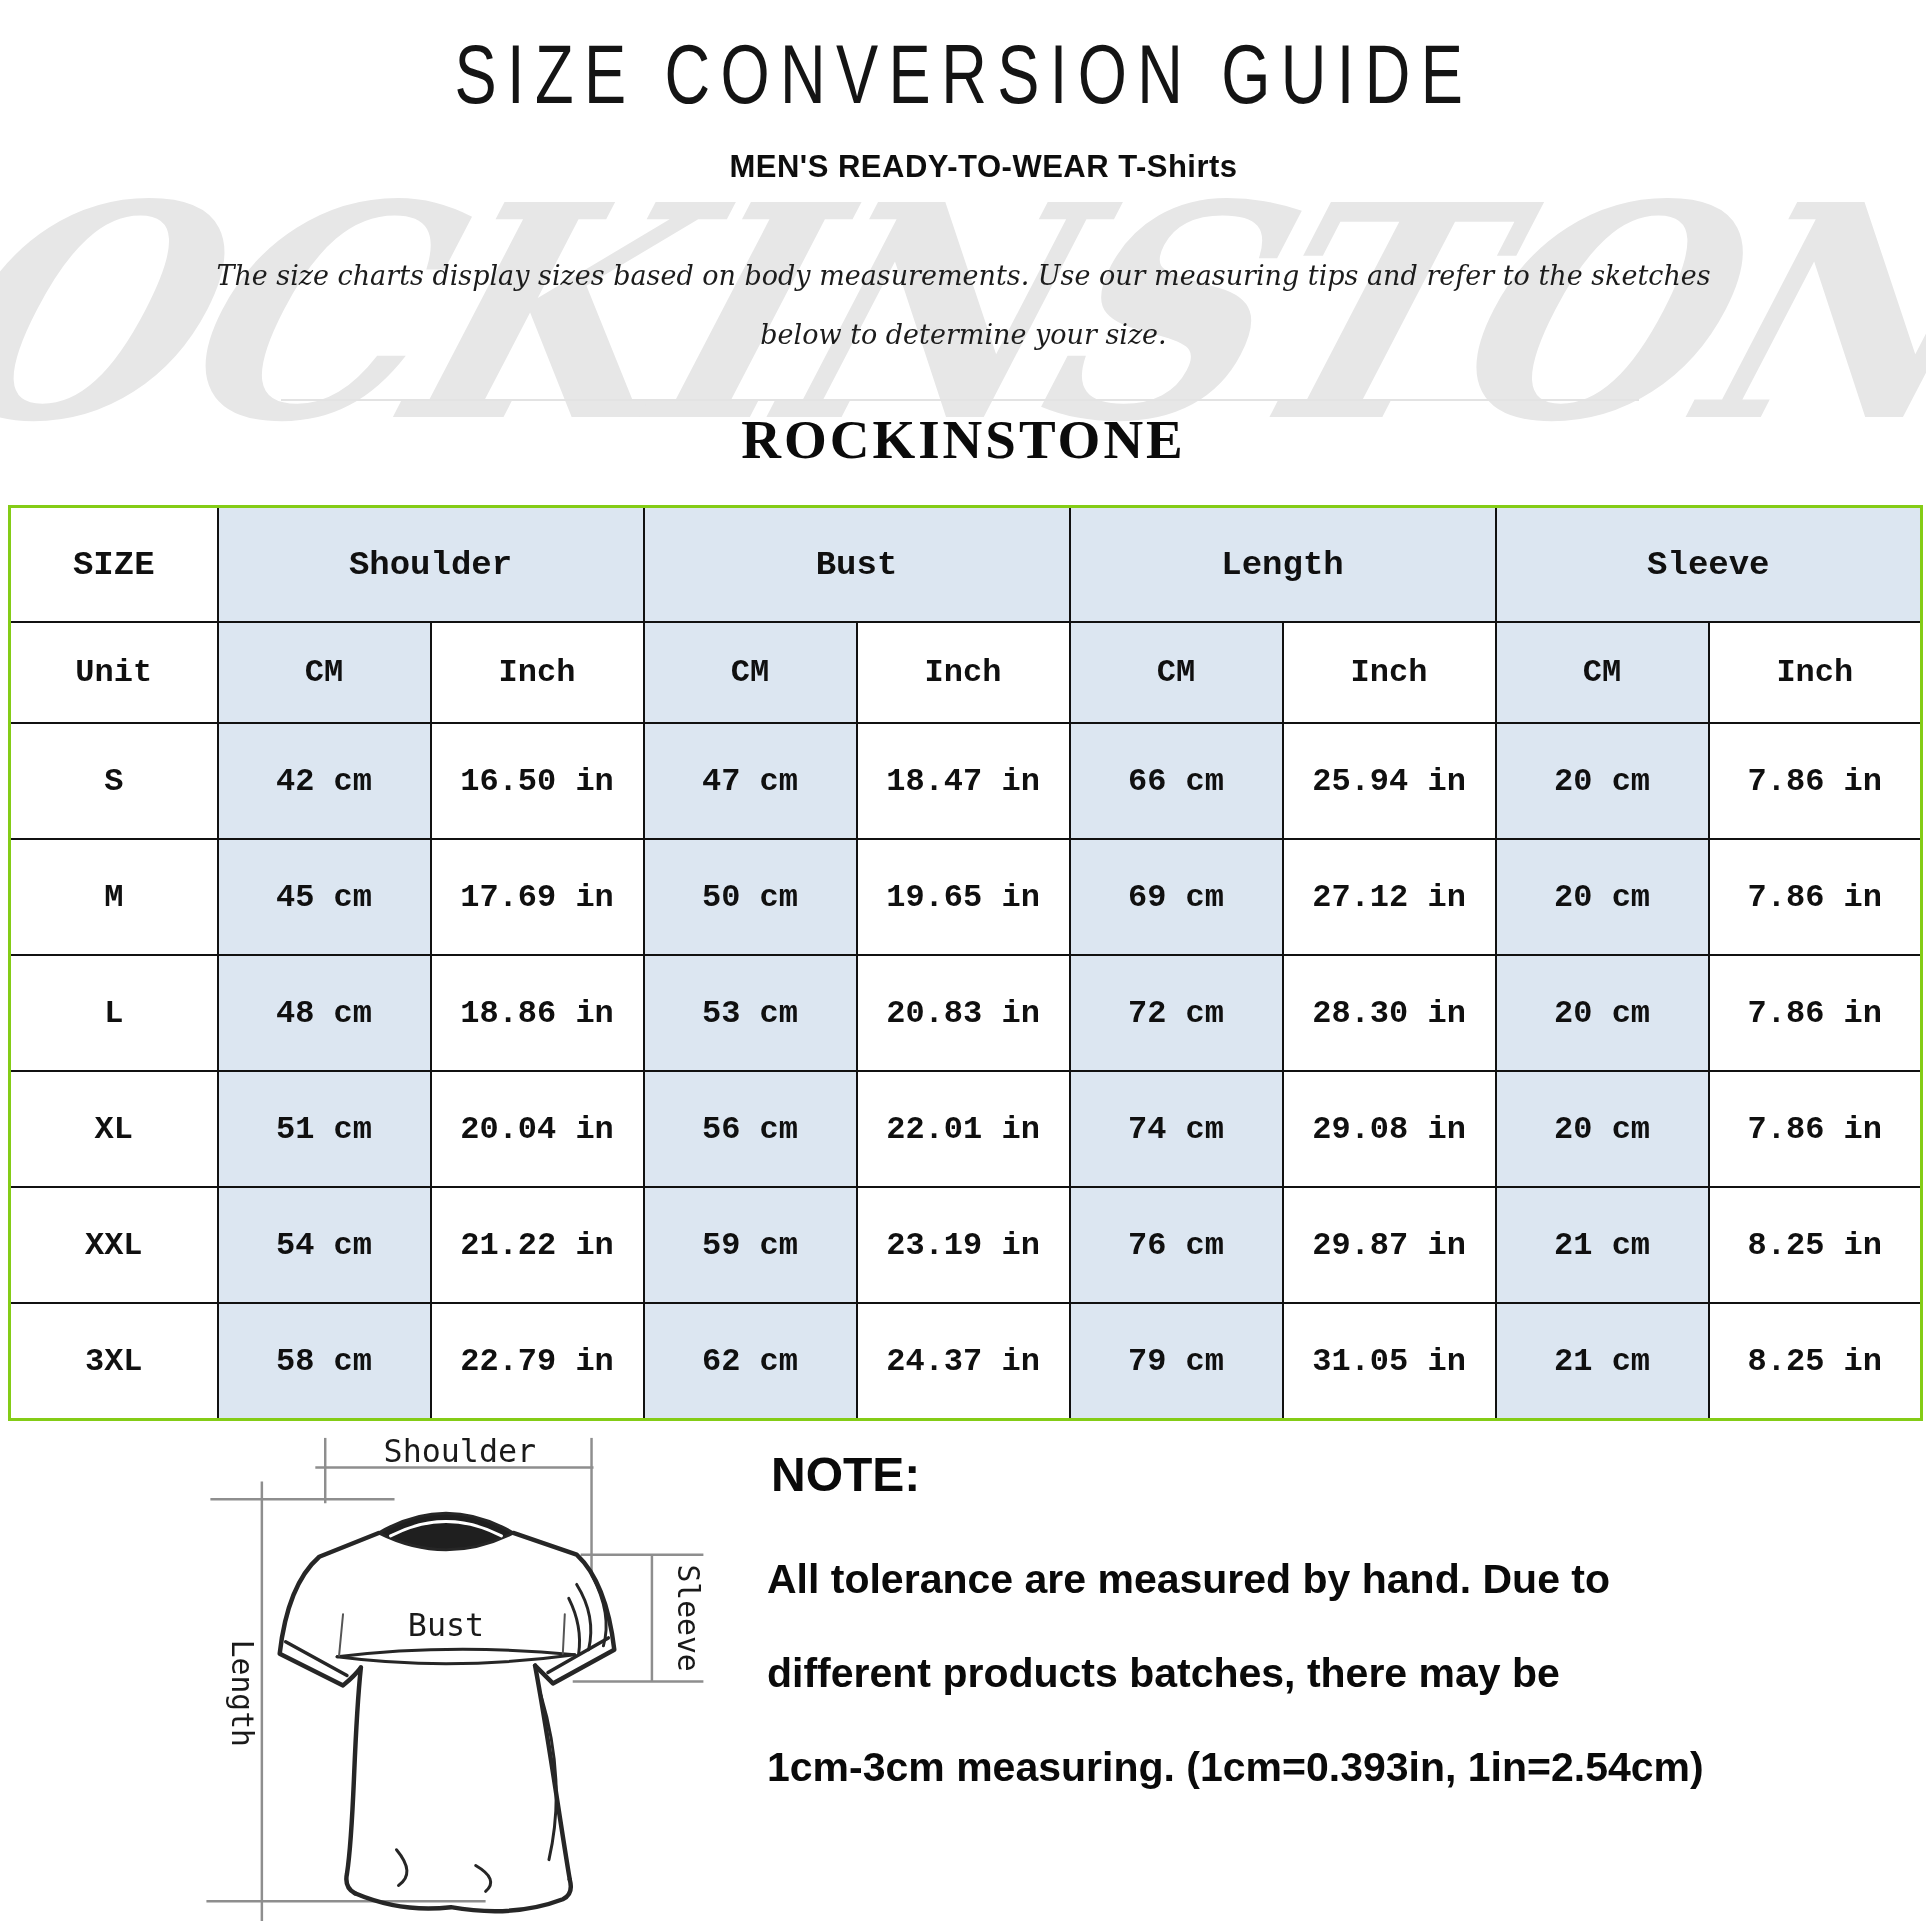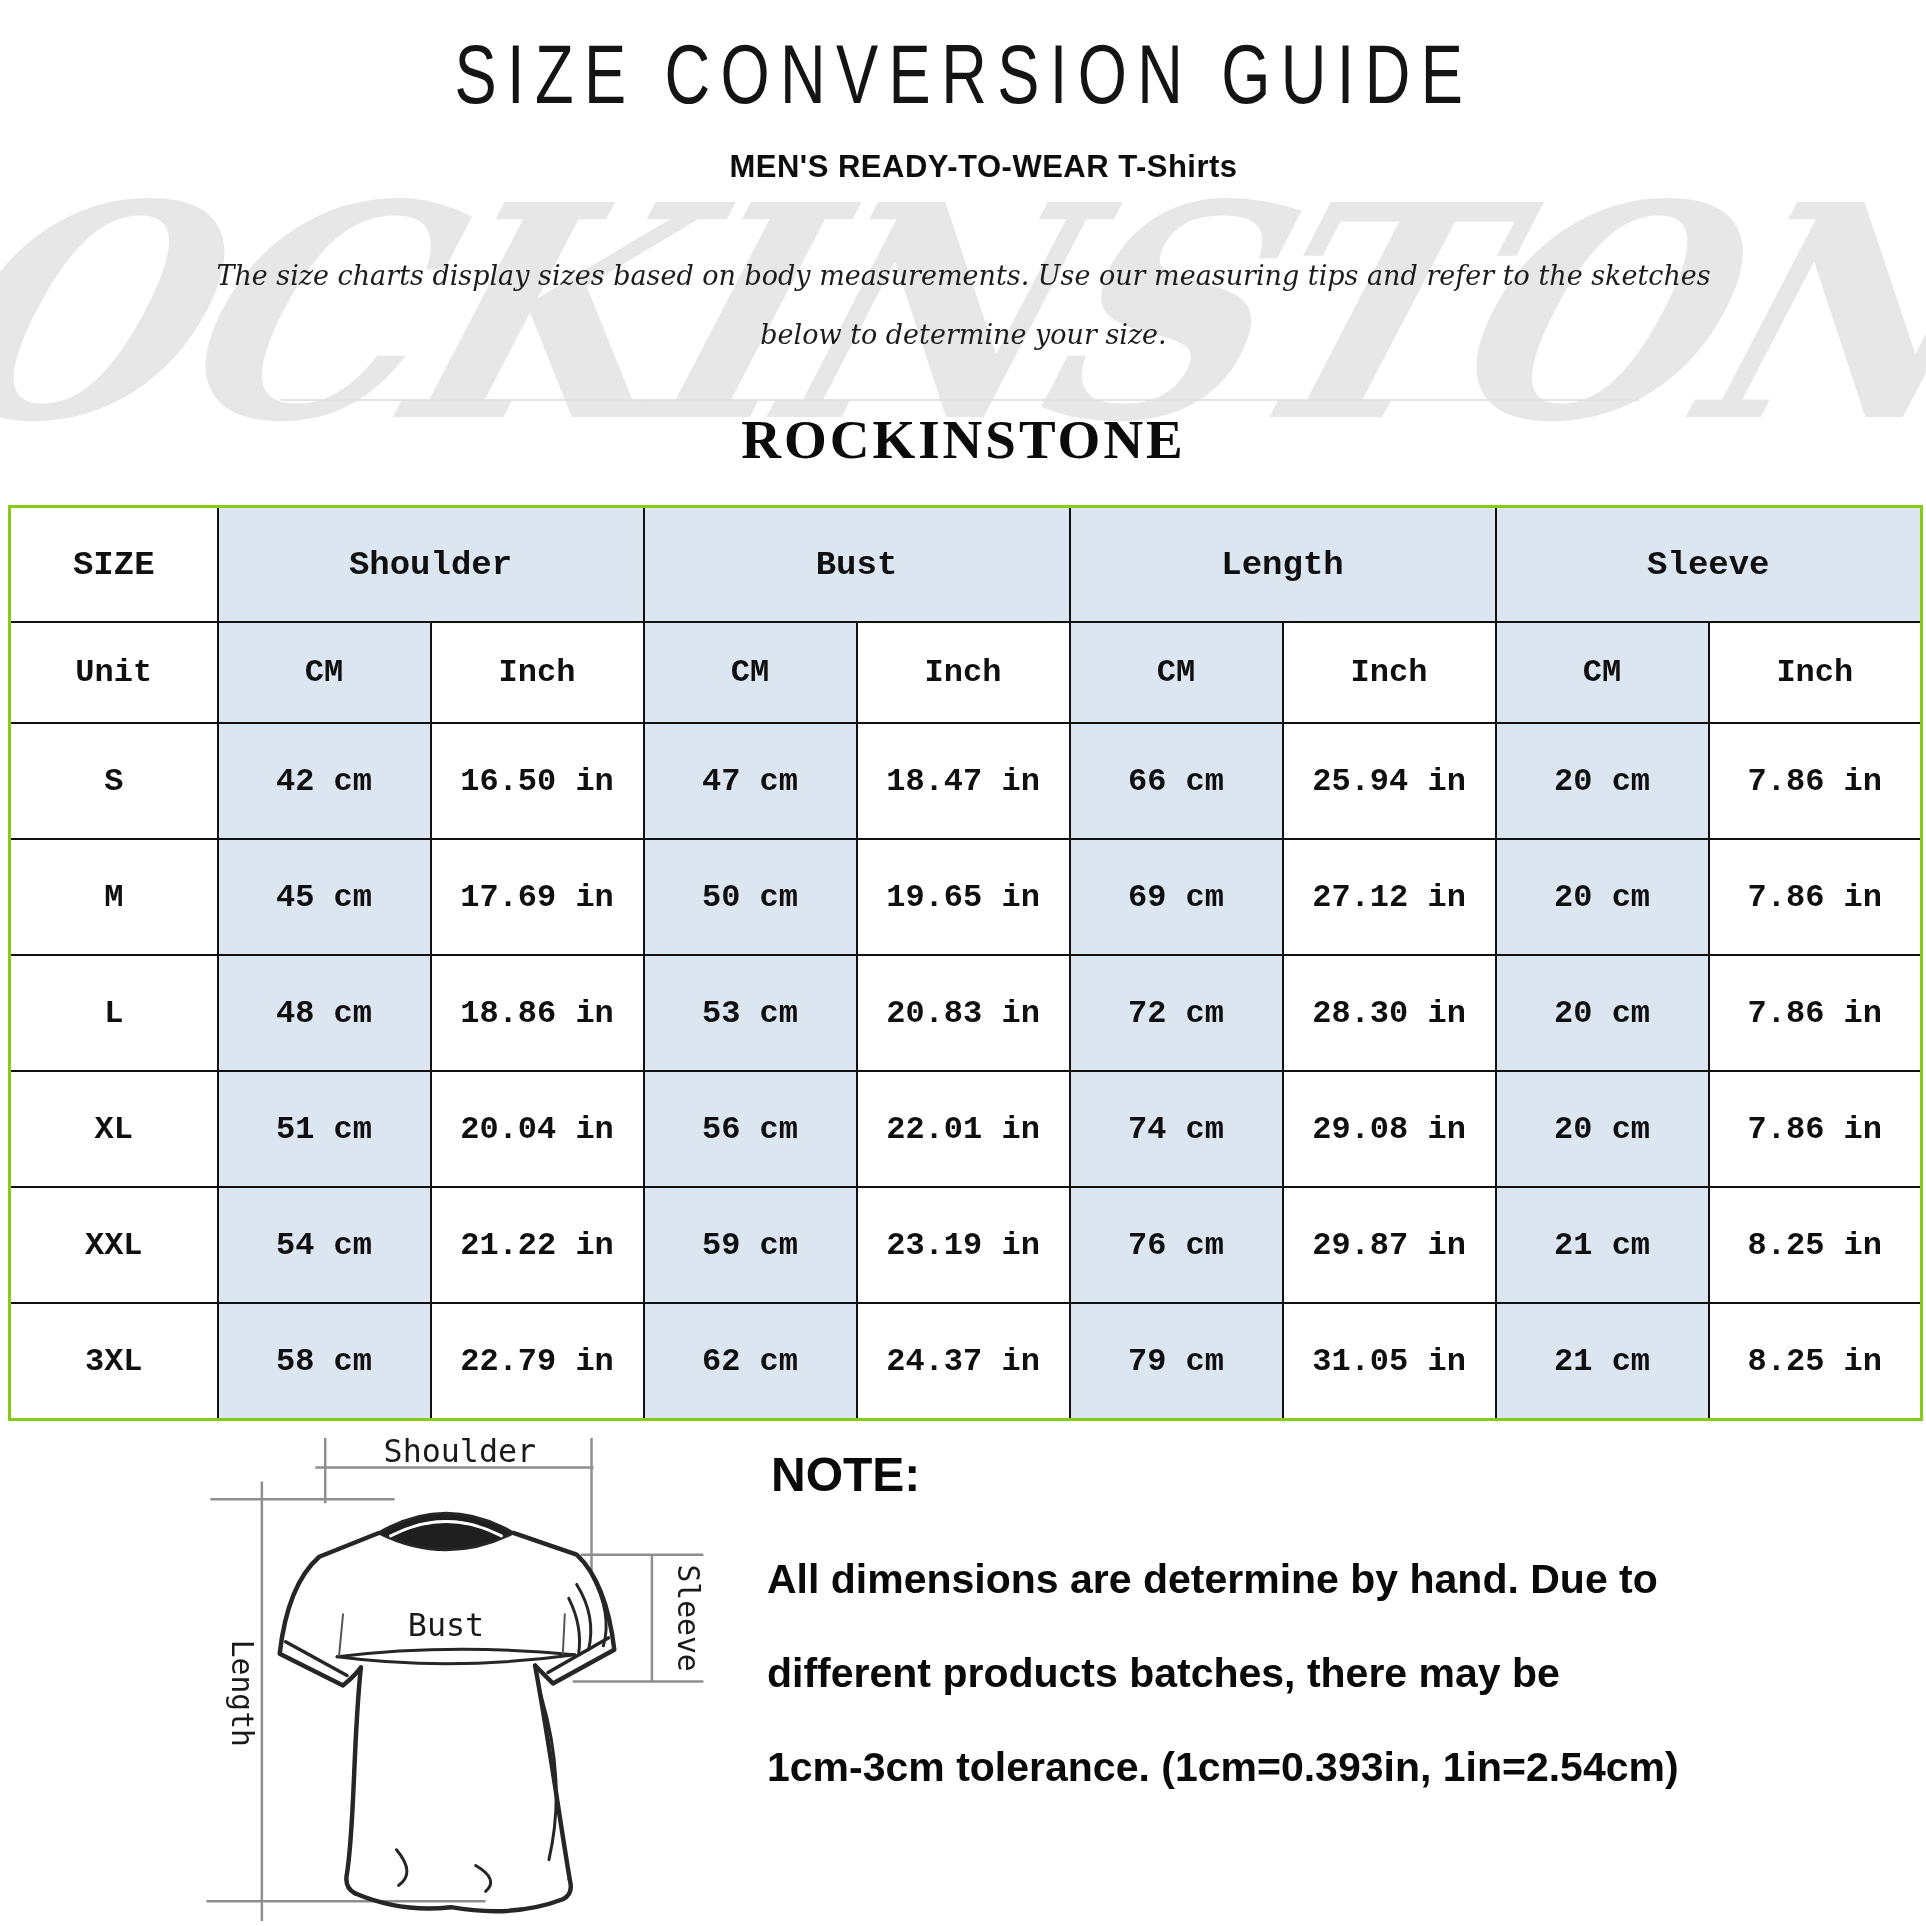--- a/index.html
+++ b/index.html
@@ -202,19 +202,19 @@
     </g>
 
     <text x="314" y="36" font-size="32" text-anchor="middle">Shoulder</text>
     <text x="300" y="212" font-size="32" text-anchor="middle">Bust</text>
     <text x="84" y="270" font-size="30" text-anchor="middle" transform="rotate(90 84 270)">Length</text>
     <text x="534" y="194" font-size="30" text-anchor="middle" transform="rotate(90 534 194)">Sleeve</text>
   </svg>
 
   <div class="note">
     <p class="note-heading">NOTE:</p>
-    <div class="note-line">All dimensions are determine by hand. Due to</div>
+    <div class="note-line">All tolerance are measured by hand. Due to</div>
     <div class="note-line">different products batches, there may be</div>
-    <div class="note-line">1cm-3cm tolerance. (1cm=0.393in, 1in=2.54cm)</div>
+    <div class="note-line">1cm-3cm measuring. (1cm=0.393in, 1in=2.54cm)</div>
   </div>
 
 </div>
 
 
 </body></html>

